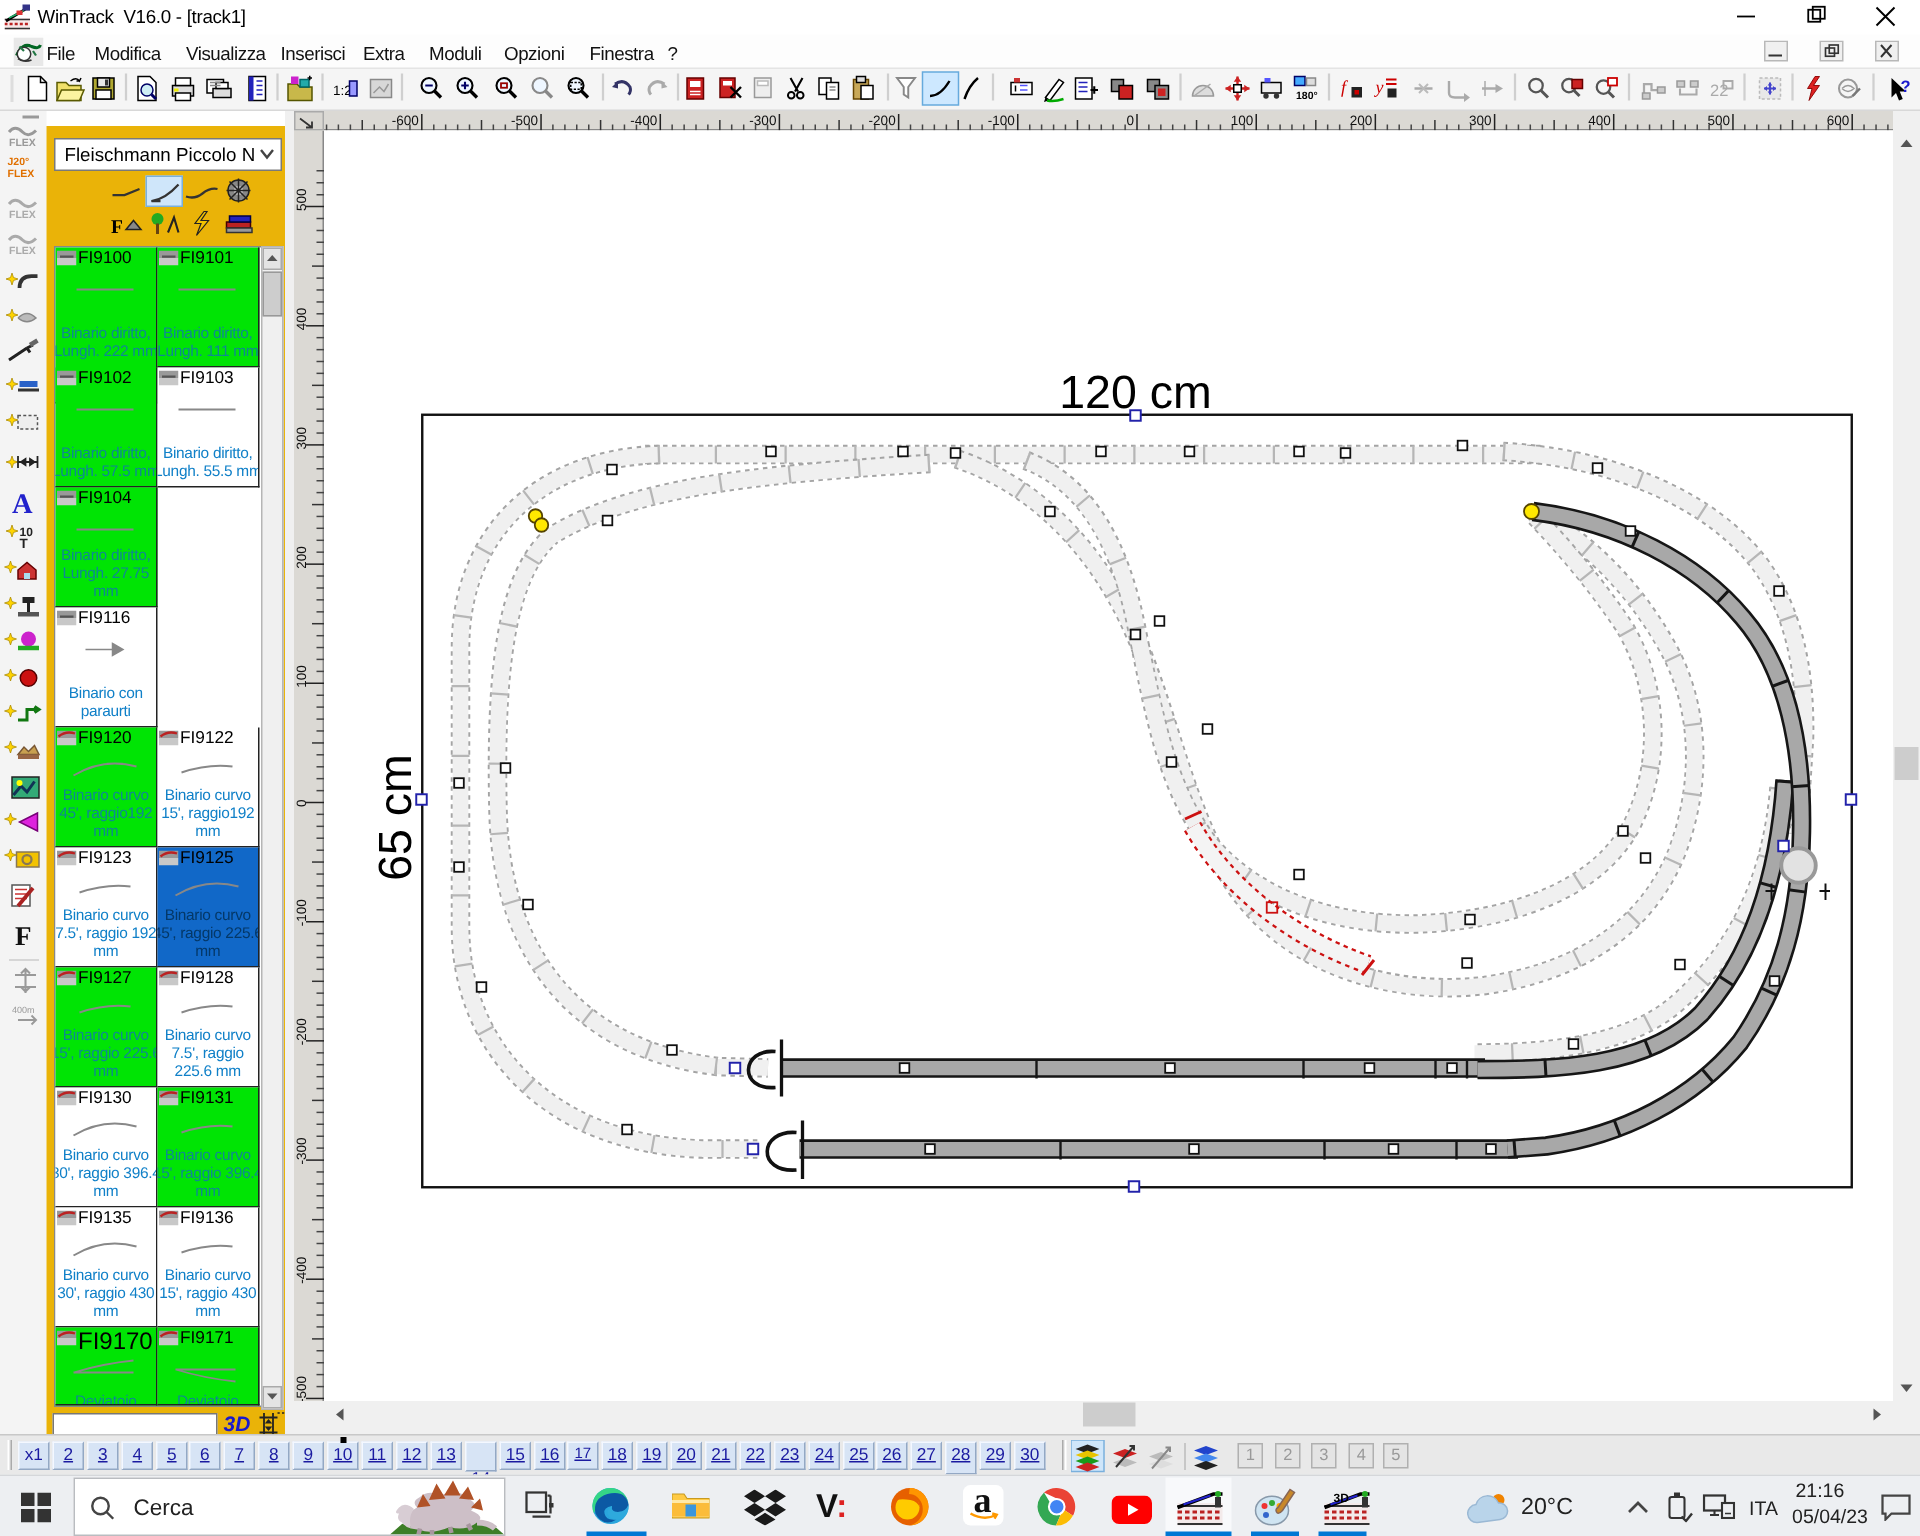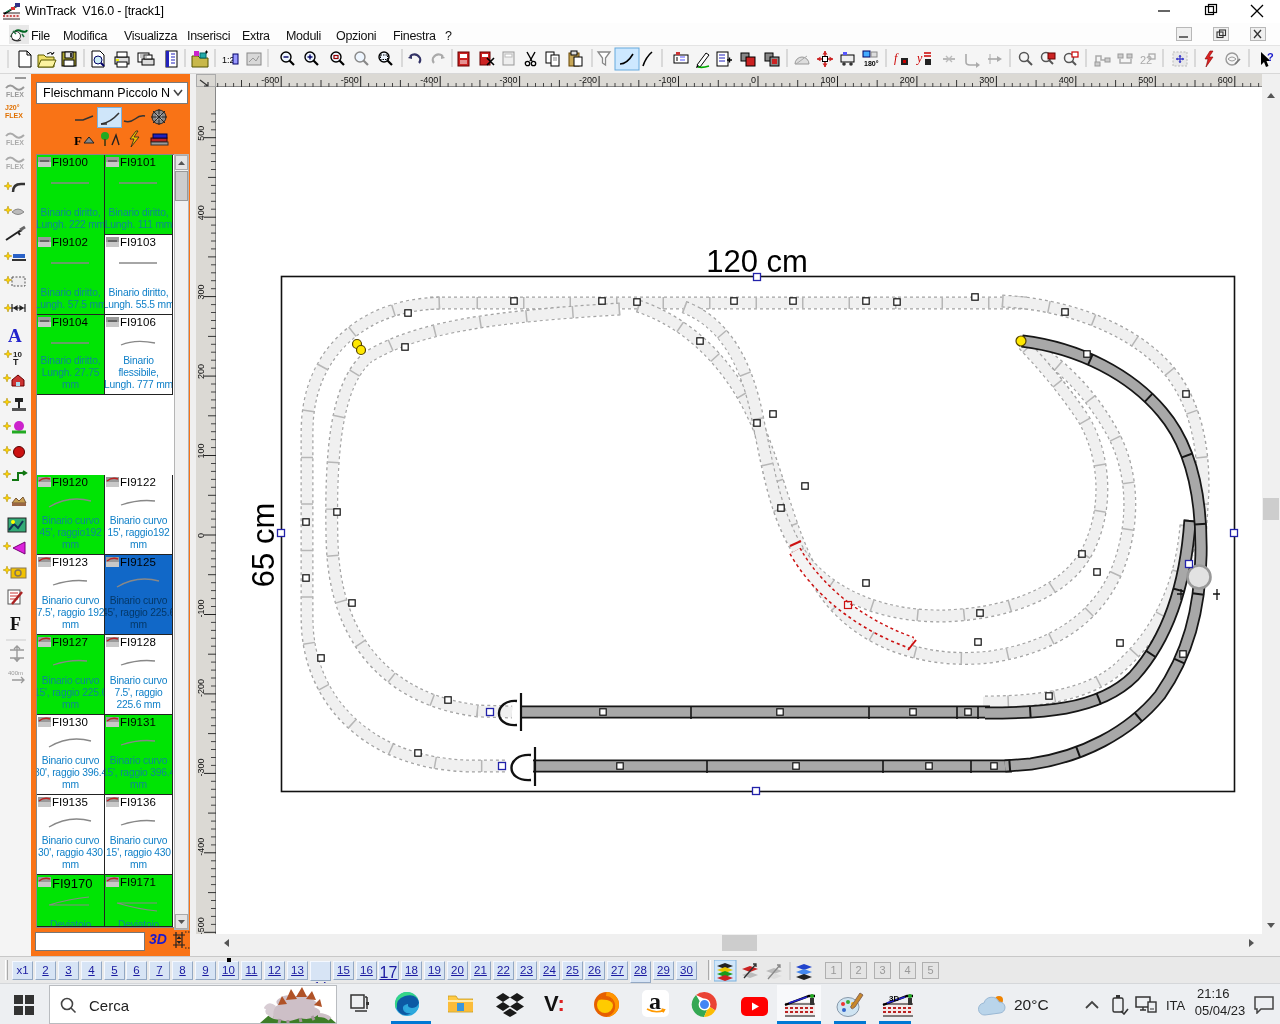--- a/index.html
+++ b/index.html
@@ -3,21 +3,21 @@
 <style>
 *{margin:0;padding:0;box-sizing:border-box}
 html,body{width:1280px;height:1024px;overflow:hidden;font-family:"Liberation Sans",sans-serif;background:#fff}
 .abs{position:absolute}
 #titlebar{position:absolute;left:0;top:0;width:1280px;height:23px;background:#ffffff}
 #titletxt{position:absolute;left:25px;top:4px;font-size:12.5px;letter-spacing:-0.2px;color:#000}
 #menubar{position:absolute;left:0;top:23px;width:1280px;height:23px;background:#fdfdfd;border-bottom:1px solid #e4e4e4}
 .mi{position:absolute;top:6px;font-size:12.5px;color:#111;letter-spacing:-0.3px}
 #toolbar{position:absolute;left:0;top:46px;width:1280px;height:28px;background:#f5f5f5;border-bottom:1px solid #d8d8d8}
 #leftstrip{position:absolute;left:0;top:74px;width:31px;height:882px;background:#f4f4f4}
-#panel{position:absolute;left:31px;top:74px;width:159px;height:882px;background:#f97316}
+#panel{position:absolute;left:31px;top:84px;width:159px;height:882px;background:#eab308}
 #canvaswrap{position:absolute;left:190px;top:74px;width:1090px;height:882px;background:#f0f0f0}
 </style></head><body>
 <div id="titlebar">
 <svg class="abs" style="left:3px;top:2px" width="19" height="19" viewBox="0 0 19 19">
  <rect x="0" y="10" width="17" height="8" fill="#f7e9e9"></rect>
  <line x1="0" y1="11" x2="17" y2="11" stroke="#333" stroke-width="1"></line>
  <line x1="0" y1="14" x2="17" y2="14" stroke="#b22" stroke-width="1.6" stroke-dasharray="2 1.4"></line>
  <line x1="0" y1="17" x2="17" y2="17" stroke="#333" stroke-width="1"></line>
  <path d="M1,12 L14,4 L17,4" stroke="#000" stroke-width="1.8" fill="none"></path>
  <path d="M3,10 L13,5" stroke="#2a6" stroke-width="1" fill="none"></path>
@@ -491,34 +491,33 @@
         <div class="abs" style="left:15px;top:1px;font-size:11.5px;color:#000">FI9104</div>
         <svg class="abs" style="left:6px;top:18px" width="54" height="20">
           <path d="M8,10 h38" stroke="#888" stroke-width="1.3" fill="none"></path>
         </svg>
         <div class="abs" style="left:-5px;top:40px;width:77px;text-align:center;font-size:10.3px;line-height:12px;color:#0e8894;letter-spacing:-0.2px">
           <span style="display:block;white-space:nowrap">Binario diritto,</span>
           <span style="display:block;white-space:nowrap">Lungh. 27.75</span>
           <span style="display:block;white-space:nowrap">mm</span>
         </div>
       </div>
-      <div class="abs" style="left:68px;top:160px;width:68px;height:80px;background:#ffffff;border-right:1px solid #222;border-bottom:1px solid #222;overflow:hidden">
+      <div class="abs" style="left:0px;top:240px;width:68px;height:80px;background:#ffffff;border-right:1px solid #222;border-bottom:1px solid #222;overflow:hidden">
         <svg class="abs" style="left:1px;top:2px" width="13" height="10">
           <rect x="0" y="0" width="13" height="5" fill="#999"></rect>
           <rect x="0" y="5" width="13" height="5" fill="#c8c8c8"></rect>
           <path d="M2,4 h9" stroke="#555" stroke-width="1.5"></path>
         </svg>
-        <div class="abs" style="left:15px;top:1px;font-size:11.5px;color:#000">FI9106</div>
-        <svg class="abs" style="left:6px;top:18px" width="54" height="20">
-          <path d="M10,12 q14,-6 34,-2" stroke="#888" stroke-width="1.3" fill="none"></path>
-        </svg>
-        <div class="abs" style="left:-5px;top:40px;width:77px;text-align:center;font-size:10.3px;line-height:12px;color:#1080c8;letter-spacing:-0.2px">
-          <span style="display:block;white-space:nowrap">Binario</span>
-          <span style="display:block;white-space:nowrap">flessibile,</span>
-          <span style="display:block;white-space:nowrap">Lungh. 777 mm</span>
+        <div class="abs" style="left:15px;top:1px;font-size:11.5px;color:#000">FI9116</div>
+        <svg class="abs" style="left:6px;top:18px" width="54" height="20">
+          <path d="M14,10 h24 m-6,-4 l7,4 -7,4 z" stroke="#888" fill="#888"></path>
+        </svg>
+        <div class="abs" style="left:-5px;top:52px;width:77px;text-align:center;font-size:10.3px;line-height:12px;color:#1080c8;letter-spacing:-0.2px">
+          <span style="display:block;white-space:nowrap">Binario con</span>
+          <span style="display:block;white-space:nowrap">paraurti</span>
         </div>
       </div>
       <div class="abs" style="left:0px;top:320px;width:68px;height:80px;background:#00e404;border-right:1px solid #222;border-bottom:1px solid #222;overflow:hidden">
         <svg class="abs" style="left:1px;top:2px" width="13" height="10">
           <rect x="0" y="0" width="13" height="5" fill="#999"></rect>
           <rect x="0" y="5" width="13" height="5" fill="#c8c8c8"></rect>
           <path d="M1,4 q5,-4 11,-2" stroke="#b22" stroke-width="1.5" fill="none"></path>
         </svg>
         <div class="abs" style="left:15px;top:1px;font-size:11.5px;color:#000">FI9120</div>
         <svg class="abs" style="left:6px;top:18px" width="54" height="20">
@@ -673,21 +672,21 @@
           <span style="display:block;white-space:nowrap">15', raggio 430</span>
           <span style="display:block;white-space:nowrap">mm</span>
         </div>
       </div>
       <div class="abs" style="left:0px;top:720px;width:68px;height:52px;background:#00e404;border-right:1px solid #222;border-bottom:1px solid #222;overflow:hidden">
         <svg class="abs" style="left:1px;top:2px" width="13" height="10">
           <rect x="0" y="0" width="13" height="5" fill="#999"></rect>
           <rect x="0" y="5" width="13" height="5" fill="#c8c8c8"></rect>
           <path d="M1,4 q5,-4 11,-2" stroke="#b22" stroke-width="1.5" fill="none"></path>
         </svg>
-        <div class="abs" style="left:15px;top:1px;font-size:13px;color:#000">FI9170</div>
+        <div class="abs" style="left:15px;top:1px;font-size:16px;color:#000">FI9170</div>
         <svg class="abs" style="left:6px;top:18px" width="54" height="20">
           <path d="M6,12 h40 M6,12 q20,-6 40,-8" stroke="#888" stroke-width="1.2" fill="none"></path>
         </svg>
         <div class="abs" style="left:-5px;top:44px;width:77px;text-align:center;font-size:10.3px;line-height:12px;color:#0e8894;letter-spacing:-0.2px">
           <span style="display:block;white-space:nowrap">Deviatoio</span>
         </div>
       </div>
       <div class="abs" style="left:68px;top:720px;width:68px;height:52px;background:#00e404;border-right:1px solid #222;border-bottom:1px solid #222;overflow:hidden">
         <svg class="abs" style="left:1px;top:2px" width="13" height="10">
           <rect x="0" y="0" width="13" height="5" fill="#999"></rect>
@@ -1126,21 +1125,21 @@
     <div class="abs" style="left:149px;top:4px;width:21px;height:19px;background:#d7e4f5;border:1px solid;border-color:#f4f8ff #93a8c4 #93a8c4 #f4f8ff;text-align:center;font-size:11.5px;padding-top:2px"><span style="color:#1a1aa0;text-decoration:underline">7</span></div>
     <div class="abs" style="left:172px;top:4px;width:21px;height:19px;background:#d7e4f5;border:1px solid;border-color:#f4f8ff #93a8c4 #93a8c4 #f4f8ff;text-align:center;font-size:11.5px;padding-top:2px"><span style="color:#1a1aa0;text-decoration:underline">8</span></div>
     <div class="abs" style="left:195px;top:4px;width:21px;height:19px;background:#d7e4f5;border:1px solid;border-color:#f4f8ff #93a8c4 #93a8c4 #f4f8ff;text-align:center;font-size:11.5px;padding-top:2px"><span style="color:#1a1aa0;text-decoration:underline">9</span></div>
     <div class="abs" style="left:218px;top:4px;width:21px;height:19px;background:#d7e4f5;border:1px solid;border-color:#f4f8ff #93a8c4 #93a8c4 #f4f8ff;text-align:center;font-size:11.5px;padding-top:2px"><span style="color:#1a1aa0;text-decoration:underline">10</span></div>
     <div class="abs" style="left:241px;top:4px;width:21px;height:19px;background:#d7e4f5;border:1px solid;border-color:#f4f8ff #93a8c4 #93a8c4 #f4f8ff;text-align:center;font-size:11.5px;padding-top:2px"><span style="color:#1a1aa0;text-decoration:underline">11</span></div>
     <div class="abs" style="left:264px;top:4px;width:21px;height:19px;background:#d7e4f5;border:1px solid;border-color:#f4f8ff #93a8c4 #93a8c4 #f4f8ff;text-align:center;font-size:11.5px;padding-top:2px"><span style="color:#1a1aa0;text-decoration:underline">12</span></div>
     <div class="abs" style="left:287px;top:4px;width:21px;height:19px;background:#d7e4f5;border:1px solid;border-color:#f4f8ff #93a8c4 #93a8c4 #f4f8ff;text-align:center;font-size:11.5px;padding-top:2px"><span style="color:#1a1aa0;text-decoration:underline">13</span></div>
     <div class="abs" style="left:310px;top:4px;width:21px;height:19px;background:#d7e4f5;border:1px solid;border-color:#f4f8ff #93a8c4 #93a8c4 #f4f8ff;text-align:center;font-size:11.5px;padding-top:18px"><span style="color:#1a1aa0;text-decoration:underline">14</span></div>
     <div class="abs" style="left:333px;top:4px;width:21px;height:19px;background:#d7e4f5;border:1px solid;border-color:#f4f8ff #93a8c4 #93a8c4 #f4f8ff;text-align:center;font-size:11.5px;padding-top:2px"><span style="color:#1a1aa0;text-decoration:underline">15</span></div>
     <div class="abs" style="left:356px;top:4px;width:21px;height:19px;background:#d7e4f5;border:1px solid;border-color:#f4f8ff #93a8c4 #93a8c4 #f4f8ff;text-align:center;font-size:11.5px;padding-top:2px"><span style="color:#1a1aa0;text-decoration:underline">16</span></div>
-    <div class="abs" style="left:378px;top:4px;width:21px;height:19px;background:#d7e4f5;border:1px solid;border-color:#f4f8ff #93a8c4 #93a8c4 #f4f8ff;text-align:center;font-size:16px;padding-top:2px"><span style="color:#1a1aa0;text-decoration:underline">17</span></div>
+    <div class="abs" style="left:378px;top:4px;width:21px;height:19px;background:#d7e4f5;border:1px solid;border-color:#f4f8ff #93a8c4 #93a8c4 #f4f8ff;text-align:center;font-size:10px;padding-top:2px"><span style="color:#1a1aa0;text-decoration:underline">17</span></div>
     <div class="abs" style="left:401px;top:4px;width:21px;height:19px;background:#d7e4f5;border:1px solid;border-color:#f4f8ff #93a8c4 #93a8c4 #f4f8ff;text-align:center;font-size:11.5px;padding-top:2px"><span style="color:#1a1aa0;text-decoration:underline">18</span></div>
     <div class="abs" style="left:424px;top:4px;width:21px;height:19px;background:#d7e4f5;border:1px solid;border-color:#f4f8ff #93a8c4 #93a8c4 #f4f8ff;text-align:center;font-size:11.5px;padding-top:2px"><span style="color:#1a1aa0;text-decoration:underline">19</span></div>
     <div class="abs" style="left:447px;top:4px;width:21px;height:19px;background:#d7e4f5;border:1px solid;border-color:#f4f8ff #93a8c4 #93a8c4 #f4f8ff;text-align:center;font-size:11.5px;padding-top:2px"><span style="color:#1a1aa0;text-decoration:underline">20</span></div>
     <div class="abs" style="left:470px;top:4px;width:21px;height:19px;background:#d7e4f5;border:1px solid;border-color:#f4f8ff #93a8c4 #93a8c4 #f4f8ff;text-align:center;font-size:11.5px;padding-top:2px"><span style="color:#1a1aa0;text-decoration:underline">21</span></div>
     <div class="abs" style="left:493px;top:4px;width:21px;height:19px;background:#d7e4f5;border:1px solid;border-color:#f4f8ff #93a8c4 #93a8c4 #f4f8ff;text-align:center;font-size:11.5px;padding-top:2px"><span style="color:#1a1aa0;text-decoration:underline">22</span></div>
     <div class="abs" style="left:516px;top:4px;width:21px;height:19px;background:#d7e4f5;border:1px solid;border-color:#f4f8ff #93a8c4 #93a8c4 #f4f8ff;text-align:center;font-size:11.5px;padding-top:2px"><span style="color:#1a1aa0;text-decoration:underline">23</span></div>
     <div class="abs" style="left:539px;top:4px;width:21px;height:19px;background:#d7e4f5;border:1px solid;border-color:#f4f8ff #93a8c4 #93a8c4 #f4f8ff;text-align:center;font-size:11.5px;padding-top:2px"><span style="color:#1a1aa0;text-decoration:underline">24</span></div>
     <div class="abs" style="left:562px;top:4px;width:21px;height:19px;background:#d7e4f5;border:1px solid;border-color:#f4f8ff #93a8c4 #93a8c4 #f4f8ff;text-align:center;font-size:11.5px;padding-top:2px"><span style="color:#1a1aa0;text-decoration:underline">25</span></div>
     <div class="abs" style="left:584px;top:4px;width:21px;height:19px;background:#d7e4f5;border:1px solid;border-color:#f4f8ff #93a8c4 #93a8c4 #f4f8ff;text-align:center;font-size:11.5px;padding-top:2px"><span style="color:#1a1aa0;text-decoration:underline">26</span></div>
     <div class="abs" style="left:607px;top:4px;width:21px;height:19px;background:#d7e4f5;border:1px solid;border-color:#f4f8ff #93a8c4 #93a8c4 #f4f8ff;text-align:center;font-size:11.5px;padding-top:2px"><span style="color:#1a1aa0;text-decoration:underline">27</span></div>

